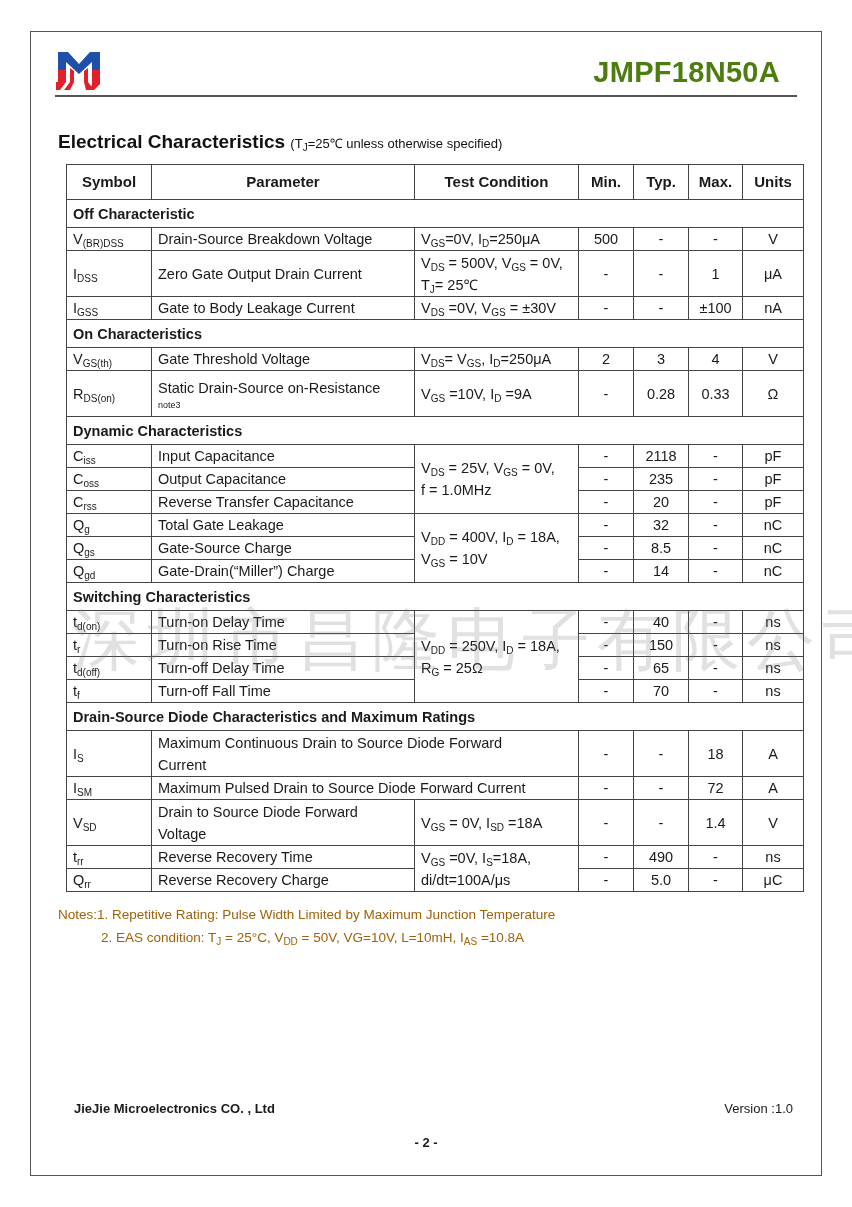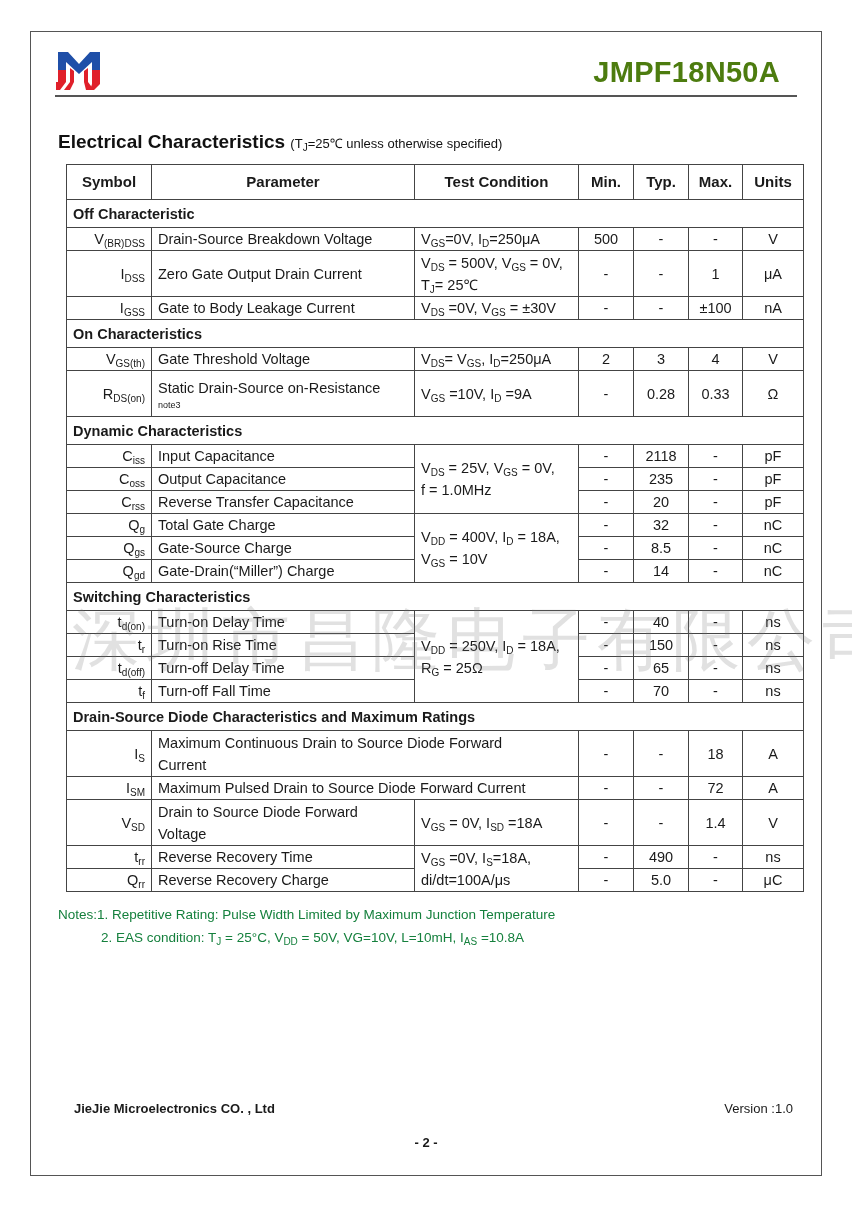--- a/index.html
+++ b/index.html
@@ -6,26 +6,26 @@
   body { width:852px; height:1207px; position:relative; font-family:"Liberation Sans", sans-serif; color:#1a1a1a; overflow:hidden; }
   .page-border { position:absolute; left:30px; top:31px; width:792px; height:1145px; border:1px solid #555; box-sizing:border-box; }
   .logo { position:absolute; left:56px; top:52px; width:46px; height:38px; }
   .part-no { position:absolute; right:72px; top:56px; font-size:29px; font-weight:bold; color:#4d7c0f; letter-spacing:0.3px; }
   .header-rule { position:absolute; left:55px; top:95px; width:742px; height:2px; background:#555; }
   .section-title { position:absolute; left:58px; top:131px; font-size:19px; font-weight:bold; color:#111; white-space:nowrap; }
   .section-title .cond { font-size:13px; font-weight:normal; }
   table.spec { position:absolute; left:66px; top:164px; border-collapse:collapse; font-size:14.5px; table-layout:fixed; }
   table.spec td, table.spec th { border:1px solid #444; padding:0 6px; vertical-align:middle; line-height:22px; }
   table.spec th { font-weight:bold; height:34px; text-align:center; font-size:15px; }
-  .sym { text-align:right; }
+  .sym { text-align:left; }
   .num { text-align:center; }
   .grp td { font-weight:bold; height:27px; font-size:14.5px; padding-left:7px; }
   sub, .sb { font-size:10px; vertical-align:-3px; line-height:0; }
   .note3 { font-size:9px; display:block; line-height:12px; }
-  .notes { position:absolute; left:58px; top:903px; font-size:13.5px; line-height:23px; color:#15803d; }
+  .notes { position:absolute; left:58px; top:903px; font-size:13.5px; line-height:23px; color:#a16207; }
   .notes .indent { padding-left:43px; }
   .footer-left { position:absolute; left:74px; top:1101px; font-size:13px; font-weight:bold; }
   .footer-right { position:absolute; right:59px; top:1101px; font-size:13px; }
   .page-num { position:absolute; left:0; width:852px; top:1135px; text-align:center; font-size:13px; font-weight:bold; }
   .watermark { position:absolute; left:72px; top:580px; font-size:68px; color:rgba(120,120,120,0.22); letter-spacing:7px; white-space:nowrap; pointer-events:none; font-family:Liberation Mono, monospace;margin-top:15px; }
 </style>
 </head>
 <body>
 
 <div class="page-border"></div>
@@ -147,21 +147,21 @@
     <tr style="height:23px">
       <td class="sym"><span>C</span><sub>rss</sub></td>
       <td>Reverse Transfer Capacitance</td>
       <td class="num">-</td>
       <td class="num">20</td>
       <td class="num">-</td>
       <td class="num">pF</td>
     </tr>
     <tr style="height:23px">
       <td class="sym"><span>Q</span><sub>g</sub></td>
-      <td>Total Gate Charge</td>
+      <td>Total Gate Leakage</td>
       <td rowspan="3">V<sub>DD</sub> = 400V, I<sub>D</sub> = 18A,<br>V<sub>GS</sub> = 10V</td>
       <td class="num">-</td>
       <td class="num">32</td>
       <td class="num">-</td>
       <td class="num">nC</td>
     </tr>
     <tr style="height:23px">
       <td class="sym"><span>Q</span><sub>gs</sub></td>
       <td>Gate-Source Charge</td>
       <td class="num">-</td>

